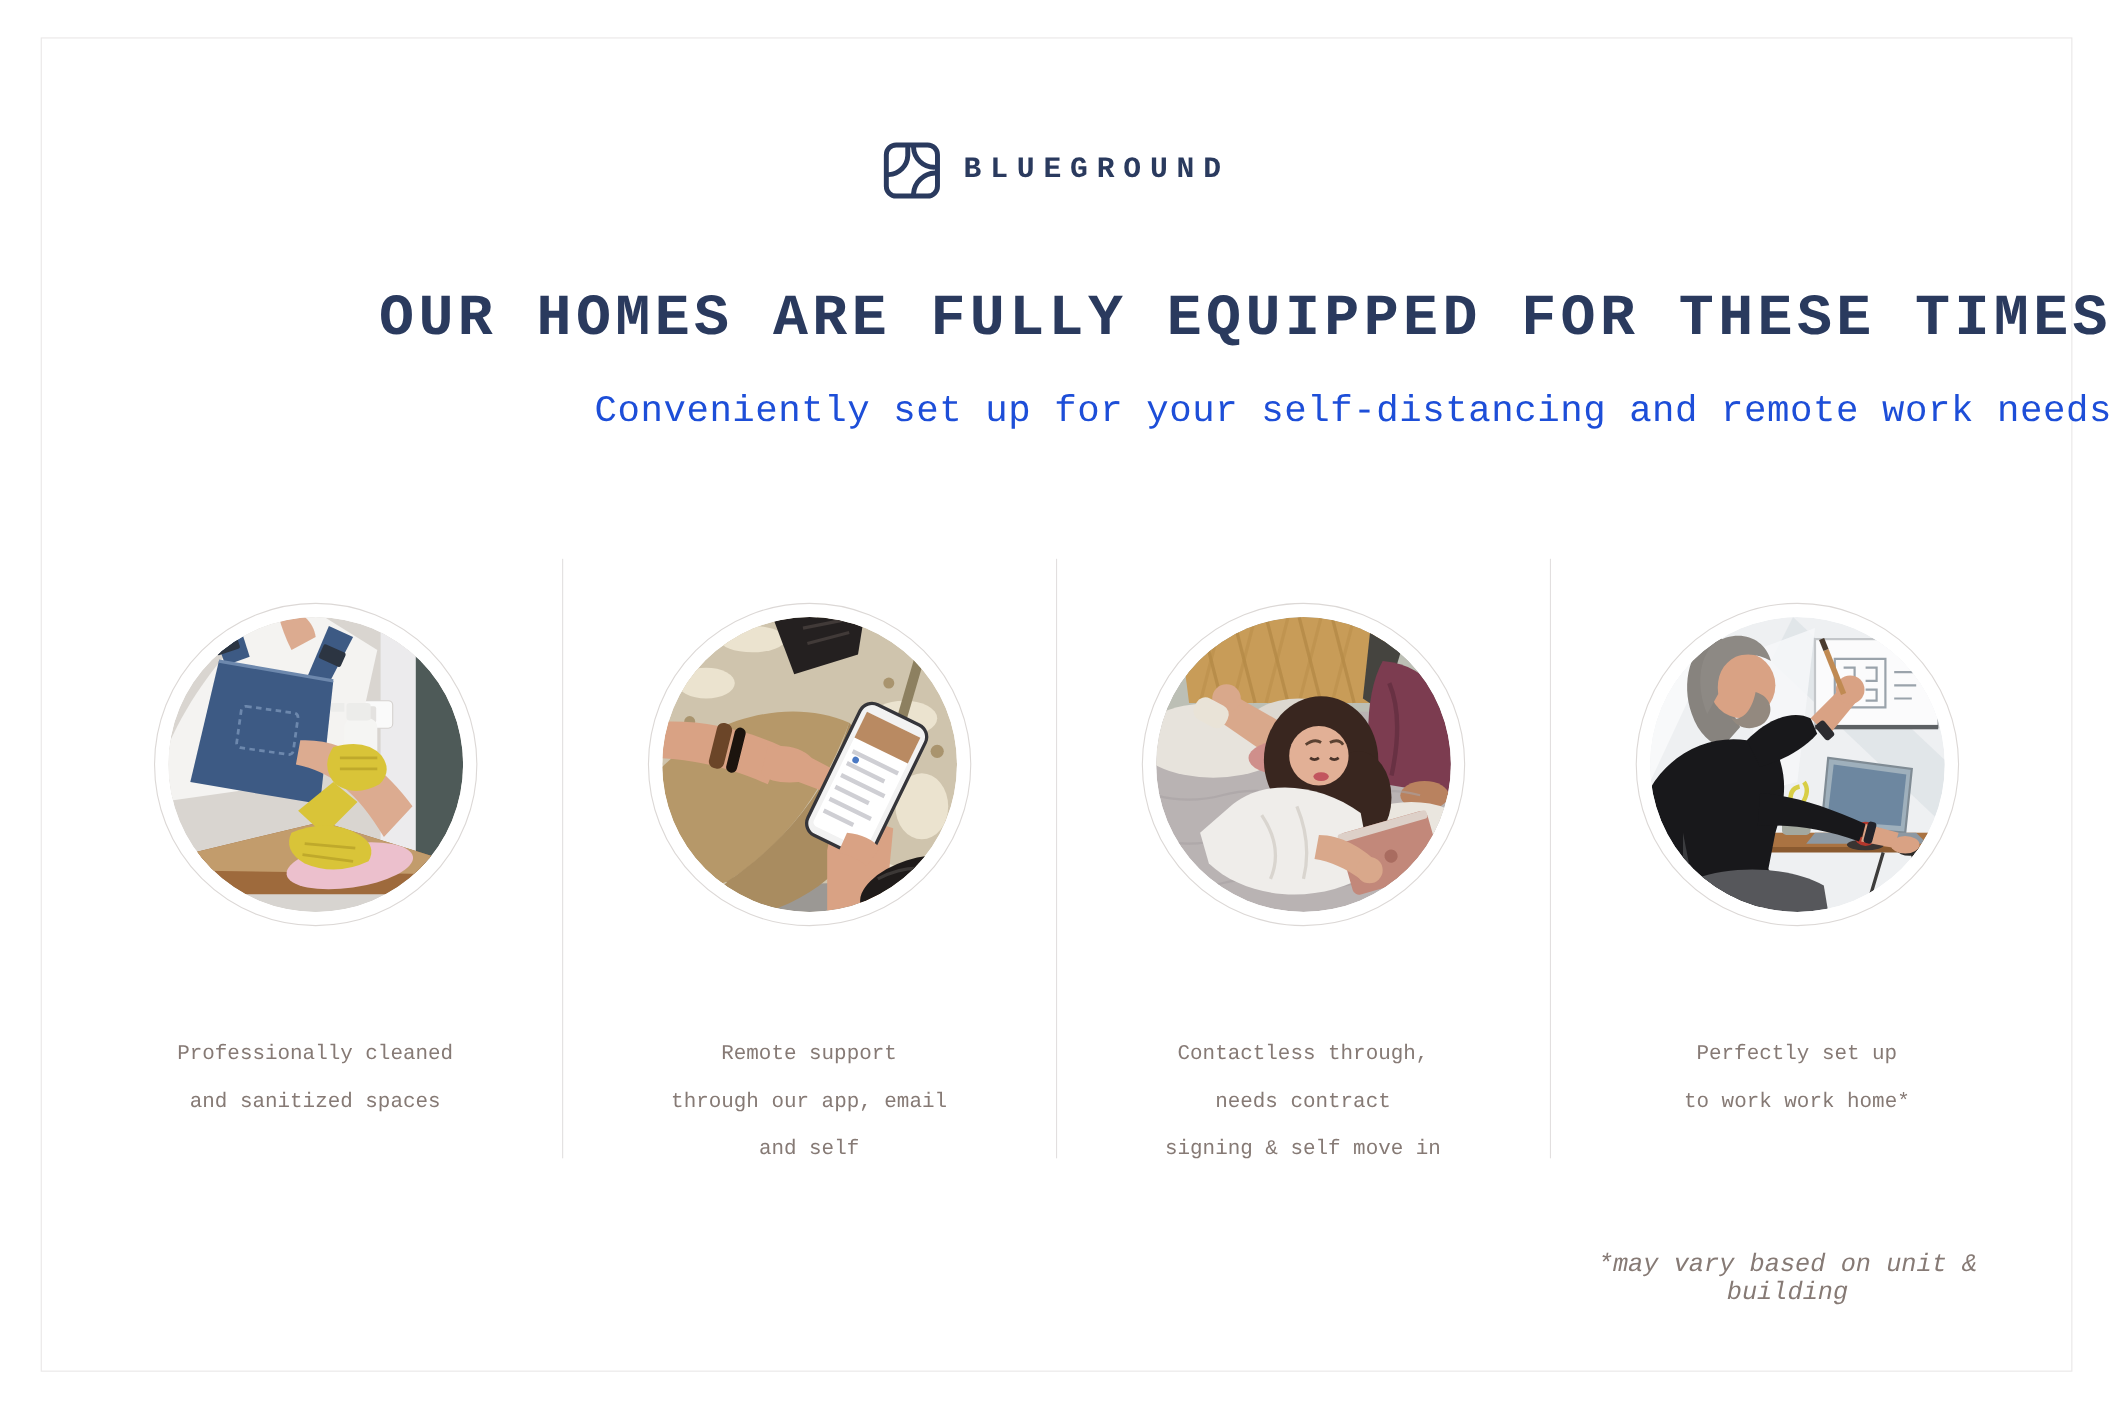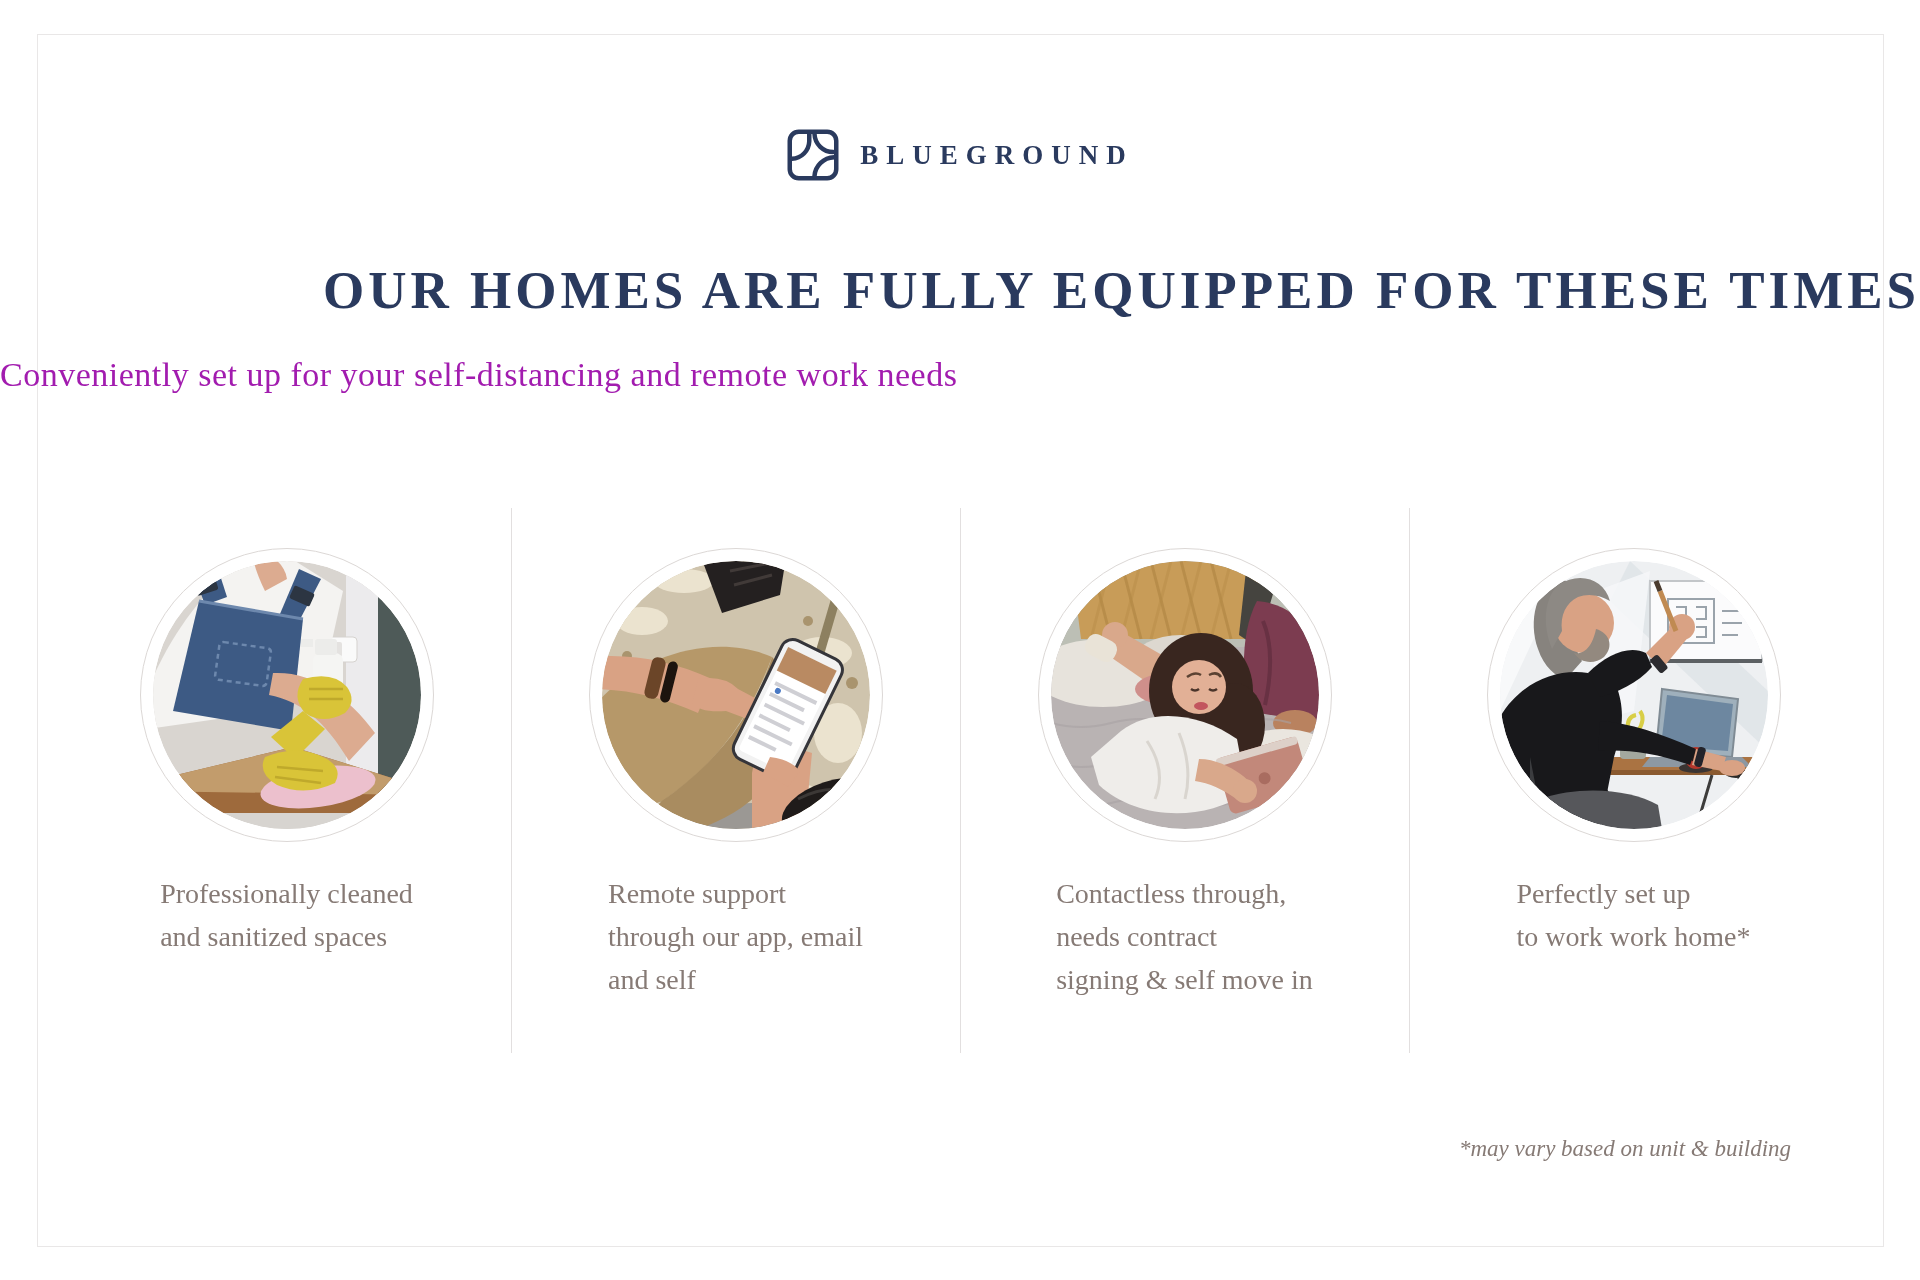--- a/index.html
+++ b/index.html
@@ -1,33 +1,33 @@
 <!DOCTYPE html>
 <html><head>
 <meta charset="utf-8">
 <style>
   html,body{margin:0;padding:0;background:#ffffff;}
   .stage{position:relative;width:1920px;height:1280px;background:#ffffff;overflow:hidden;
-         font-family:Liberation Serif, serif;}
+         font-family:Liberation Mono, monospace;}
   .card{position:absolute;left:37px;top:34px;width:1845px;height:1211px;
         border:1px solid #e9e7e7;background:#ffffff;}
   .logo{position:absolute;left:0;top:128px;width:1920px;display:flex;
         align-items:center;justify-content:center;gap:20px;}
   .logo-mark{width:54px;height:54px;display:block;}
   .logo-text{color:#2a3a5e;font-size:27px;font-weight:700;letter-spacing:8px;}
   .title{position:absolute;left:0;top:260px;width:1920px;margin:0;text-align:right;
          color:#2a3a5e;font-size:53px;font-weight:700;letter-spacing:4px;}
-  .subtitle{position:absolute;left:0;top:356px;width:1920px;margin:0;text-align:left;
-            color:#a21caf;font-size:34px;font-weight:400;letter-spacing:0.5px;}
+  .subtitle{position:absolute;left:0;top:356px;width:1920px;margin:0;text-align:right;
+            color:#1d4ed8;font-size:34px;font-weight:400;letter-spacing:0.5px;}
   .features{position:absolute;left:62px;top:548px;width:1796px;display:flex;}
   .feature{width:449px;display:flex;flex-direction:column;align-items:center;}
   .ring{width:268px;height:268px;border:1px solid #dcd8d6;border-radius:50%;
         padding:12px;background:#ffffff;}
   .photo{width:268px;height:268px;border-radius:50%;display:block;}
-  .caption{margin-top:30px;color:#867a75;font-size:28px;line-height:43px;}
+  .caption{margin-top:95px;text-align:center;color:#867a75;font-size:19px;line-height:43px;}
   .divider{position:absolute;top:508px;width:1px;height:545px;background:#e2dfdf;}
   .d1{left:511px;} .d2{left:960px;} .d3{left:1409px;}
   .footnote{position:absolute;left:1395px;top:1136px;width:460px;text-align:center;
             color:#867a75;font-size:23px;font-style:italic;}
 </style>
 </head>
 <body>
 
 <div class="stage">
   <div class="card"></div>

